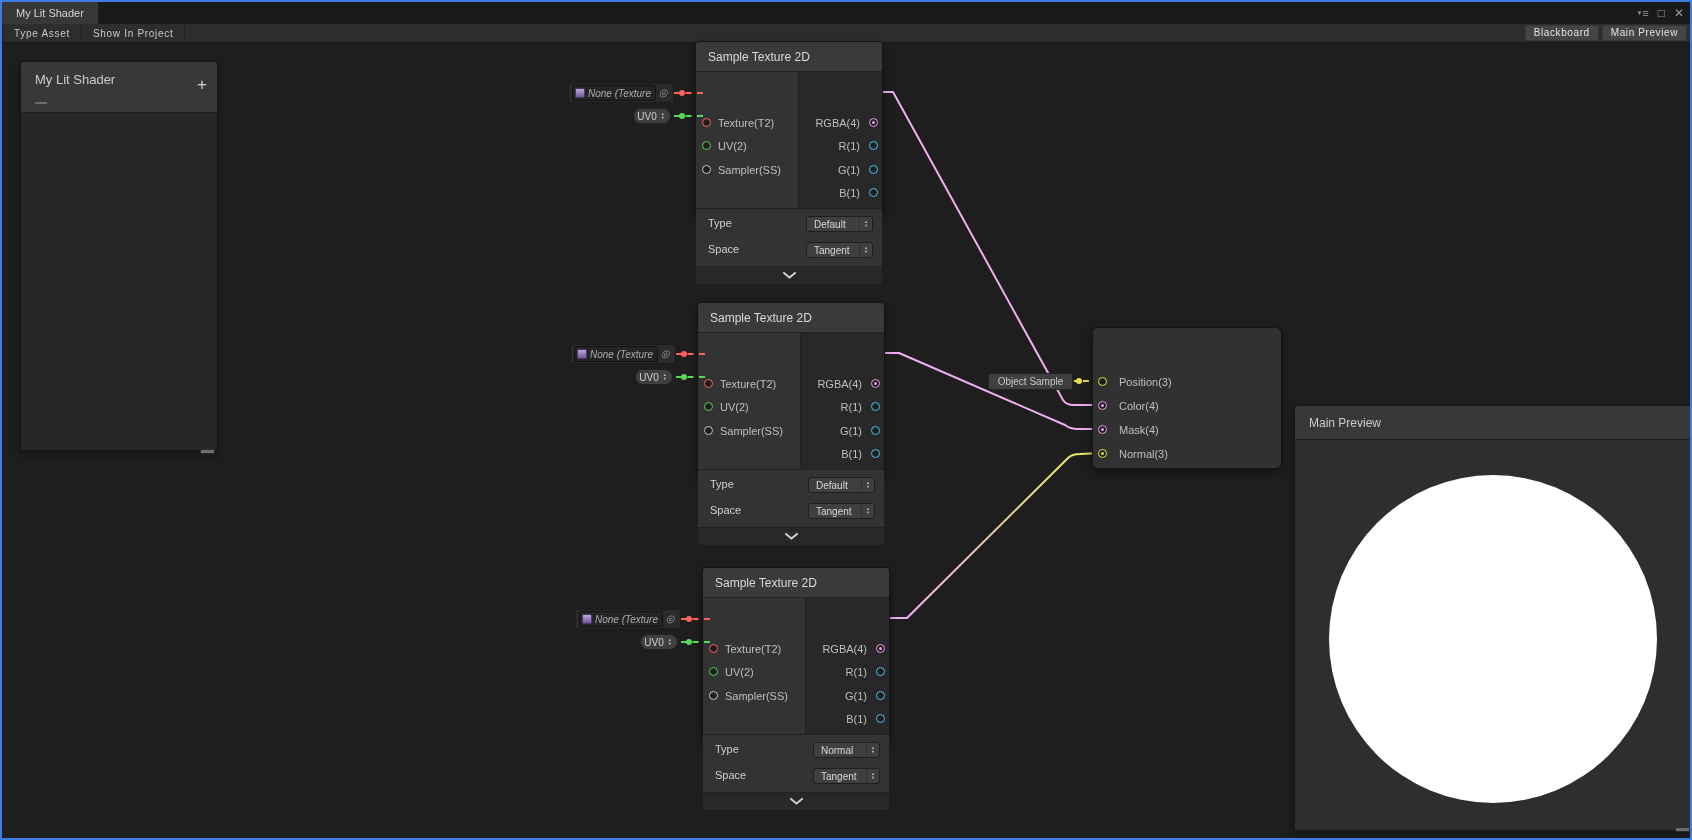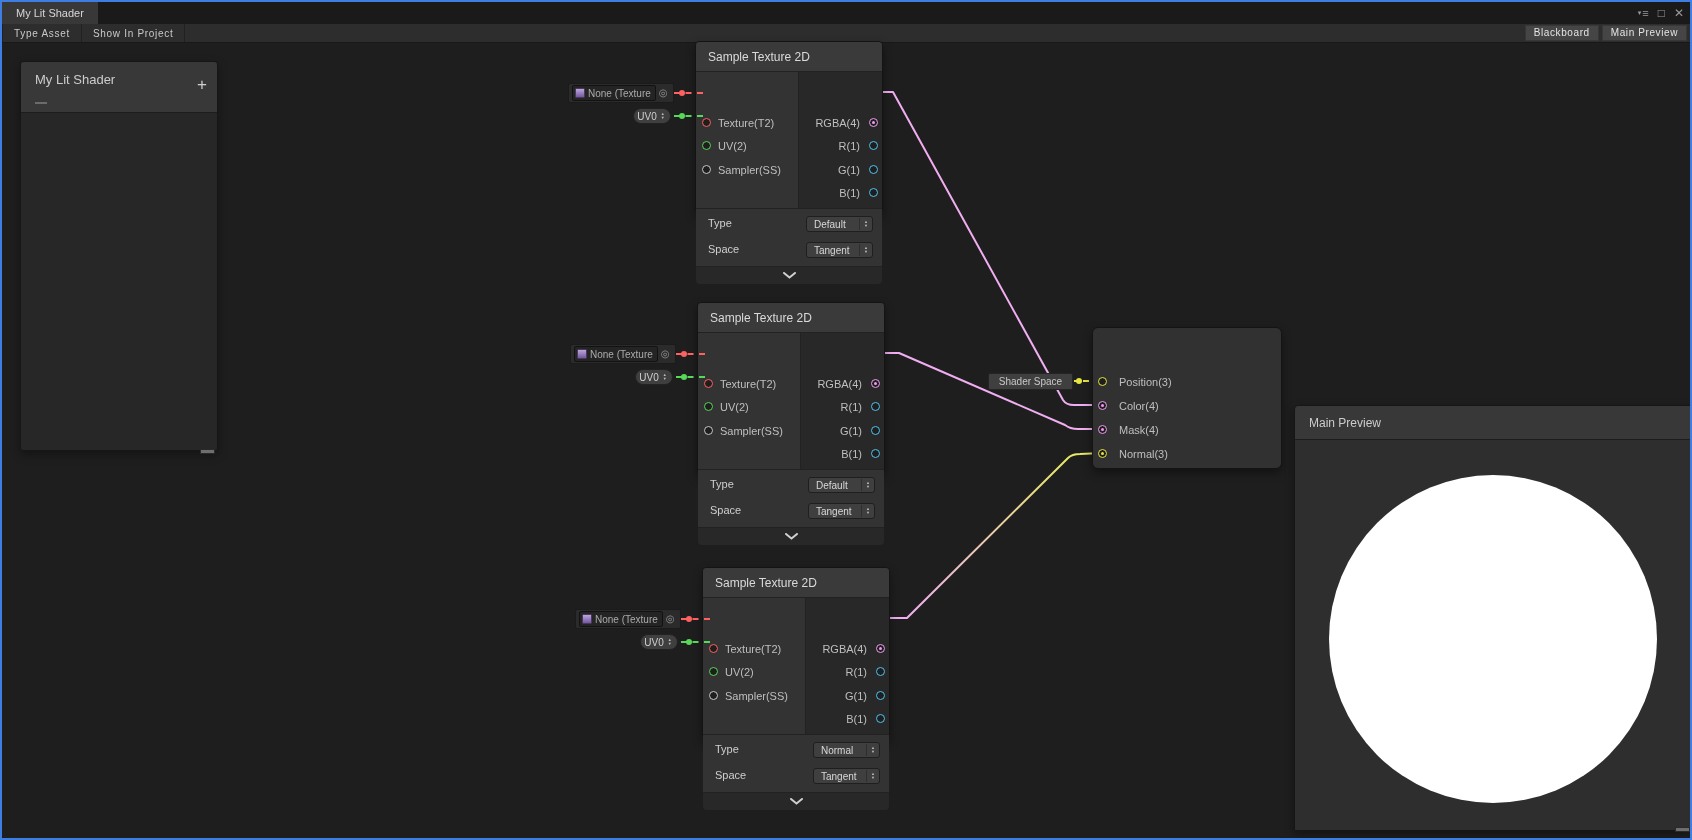--- a/index.html
+++ b/index.html
@@ -65,21 +65,21 @@
   .ctl-row .lbl{position:absolute;left:12px;top:1px;font-size:11px;color:#CFCFCF;}
   .dropdown{position:absolute;right:9px;top:0;width:67px;height:16px;background:var(--pill);
     border:1px solid #1F1F1F;border-radius:3px;display:flex;align-items:center;}
   .dropdown .val{flex:1;font-size:10px;color:#D8D8D8;padding-left:7px;}
   .updown{display:flex;flex-direction:column;align-items:center;justify-content:center;width:13px;
     border-left:1px solid #2E2E2E;height:12px;color:#BDBDBD;font-size:4px;line-height:4px;}
   .node-collapse{height:18px;background:var(--node-out);border-top:1px solid #222;border-radius:0 0 4px 4px;
     display:flex;align-items:center;justify-content:center;}
   
   .tex-strip{position:absolute;left:-128px;top:41px;width:106px;height:20px;background:#2B2B2B;
-    border:1px solid #1B1B1B;border-radius:2px;display:flex;align-items:center;padding:0 3px;z-index:3;}
+    border:1px solid #1B1B1B;border-radius:2px;display:flex;align-items:center;padding:0 3px;z-index:3;font-style:italic;}
   .obj-field{flex:1;height:16px;background:var(--field);border:1px solid #121212;border-radius:2px;
     display:flex;align-items:center;overflow:hidden;}
   .tex-icon{width:10px;height:10px;margin:0 3px 0 2px;flex:none;border-radius:1px;
     background:linear-gradient(#BCA6DC,#74589E);border:1px solid #49395F;}
   .obj-field .val{font-size:10px;color:#ABABAB;white-space:nowrap;}
   .picker{width:14px;text-align:center;color:#9A9A9A;font-size:10px;line-height:10px;flex:none;}
   .uv-pill{position:absolute;left:-63px;top:66px;width:38px;height:16px;background:var(--pill);
     border:1px solid #222;border-radius:8px;display:flex;align-items:center;justify-content:center;gap:2px;z-index:3;}
   .uv-pill .val{font-size:10px;color:#CFCFCF;}
   .stub{position:absolute;width:29px;border-top:2px dashed;z-index:0;}
@@ -358,21 +358,21 @@
       </div>
     <div class="port b-pink" style="left:5px;top:97px">
         <span class="dot d-pink"></span>
       </div>
     <div class="port b-yellow" style="left:5px;top:121px">
         <span class="dot d-yellow"></span>
       </div>
   </div>
 
   <div id="object-space">
-    <span>Shader Space</span>
+    <span>Object Sample</span>
   </div>
   <div class="stub yellow" style="left:1072px;top:378px;width:24px;z-index:0;position:absolute"></div>
   <div class="mini-dot yellow" style="left:1074px;top:376px;position:absolute"></div>
 
   <div id="blackboard" class="panel">
     <div class="panel-hdr">
       <span>My Lit Shader</span>
       <span id="bb-add">+</span>
       <span id="bb-dash"></span>
     </div>

